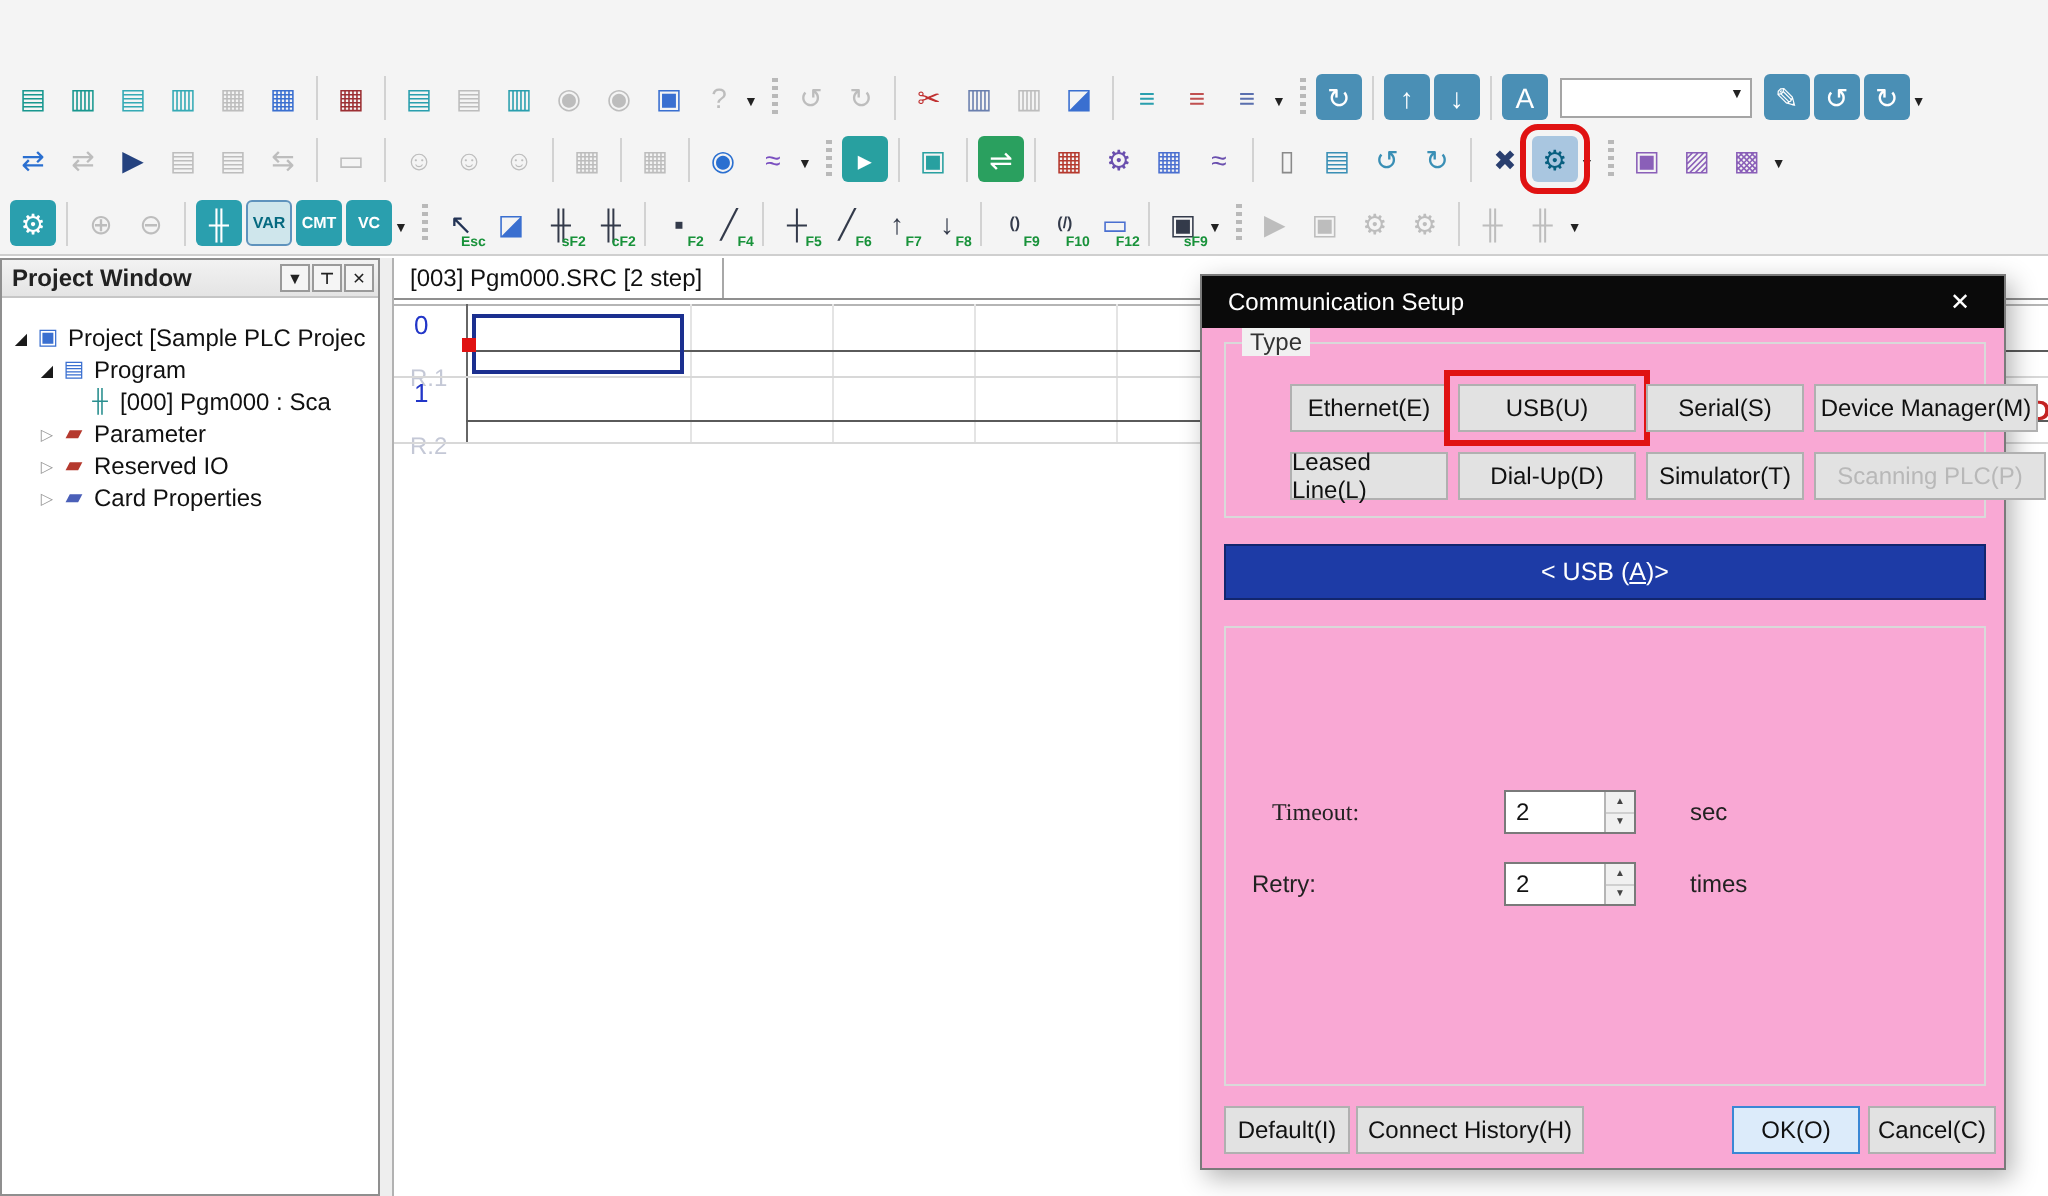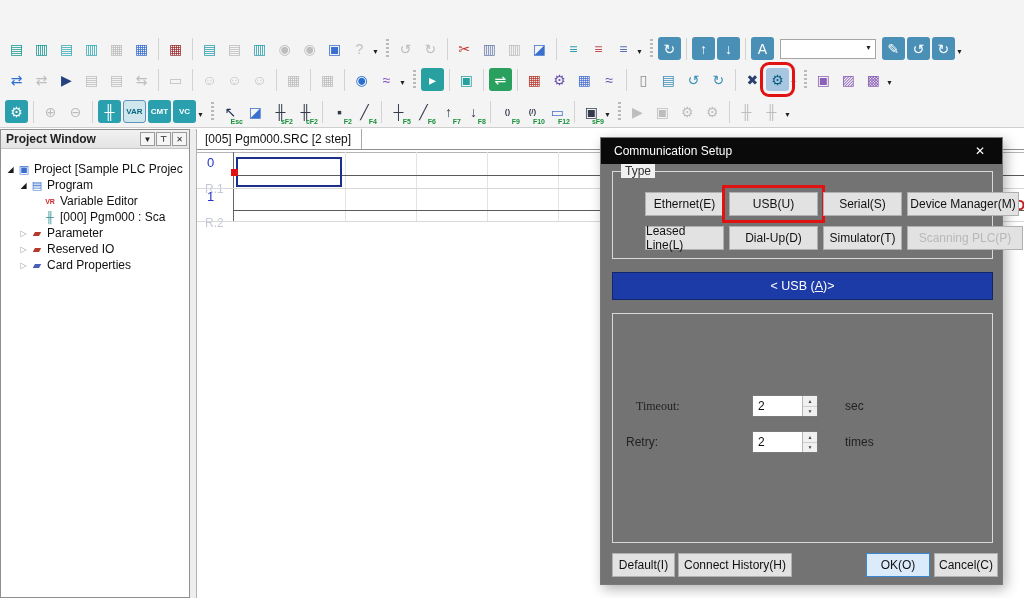--- a/index.html
+++ b/index.html
@@ -49,21 +49,21 @@
   .rlab { position:absolute; font-size:12px; color:#c4c8d6;margin-top:10px; }
   .hline { position:absolute; height:1px; background:#5a5a5a; }
   .hline.light { background:#d8d8d8; }
   .vline { position:absolute; width:1px; background:#666; }
   .vline.faint { background:#e4e4e4; }
   .selrect { position:absolute; border:2px solid #1b2f8f; background:transparent; }
   .reddot { position:absolute; width:7px; height:7px; background:#e01212; }
   .endfrag { position:absolute; left:1005px; top:197px; font-size:14px; font-weight:bold; color:#c42222; z-index:1; }
 
   
-  .dlg { position:absolute; left:600px; top:137px; width:403px; height:448px; background:#737373; border:1px solid #7a7a7a; box-shadow:3px 4px 12px rgba(0,0,0,.3); z-index:5; }
+  .dlg { position:absolute; left:600px; top:137px; width:403px; height:448px; background:#f9a8d4; border:1px solid #7a7a7a; box-shadow:3px 4px 12px rgba(0,0,0,.3); z-index:5; }
   .dtitle { height:26px; background:#0a0a0a; color:#fff; display:flex; align-items:center; font-size:12px; padding:0 13px; }
   .dclose { margin-left:auto; font-size:12px; color:#fff; padding:2px 4px; }
   .grp { position:absolute; border:1px solid #d9d9d9; }
   .grplbl { position:absolute; top:-8px; left:8px; background:#f1f1f1; padding:0 4px; font-size:12px; color:#333; }
   .typebox { left:11px; top:33px; width:381px; height:88px; }
   .trowbtns { position:absolute; left:5px; display:flex; gap:5px;padding-left:27px; }
   .btn { height:24px; background:#e2e2e2; border:1px solid #b0b0b0; font-size:12px; font-family:inherit; display:flex; align-items:center; justify-content:center; color:#111; }
   .btn.dis { color:#b8b8b8; }
   .btn.redout { outline:3px solid #e01212; outline-offset:4px; }
   .usbbar { position:absolute; left:11px; top:134px; width:381px; height:28px; background:#1d3ba6; border:1px solid #12266e; color:#fff; font-size:12.5px; display:flex; align-items:center; justify-content:center; }
@@ -400,21 +400,21 @@
       </span>
       <span class="ticon d">
         <span class="g">╫</span>
       </span>
       <span class="caret">▼</span>
     </div>
 </div>
 
 <div class="ed">
   <div class="tabbar">
-    <span class="tab">[005] Pgm000.SRC [2 step]</span>
+    <span class="tab">[003] Pgm000.SRC [2 step]</span>
   </div>
   <div class="lad">
     <div class="hline light" style="left:0;right:0;top:1px;background:#b5b5b5;"></div>
     <span class="rnum" style="left:10px;top:4px;">0</span>
     <span class="rlab" style="left:8px;top:21px;">R.1</span>
     <span class="rnum" style="left:10px;top:38px;">1</span>
     <span class="rlab" style="left:8px;top:55px;">R.2</span>
     <div class="vline" style="left:36px;top:1px;height:69px;"></div>
     <div class="vline faint" style="left:148px;top:1px;height:69px;"></div>
     <div class="vline faint" style="left:219px;top:1px;height:69px;"></div>
@@ -446,25 +446,20 @@
         <span class="ticn" style="color: rgb(58, 111, 208);">▣</span>
         <span>Project [Sample PLC Projec</span>
       </div>
       <div class="trow" style="padding-left: 17px;">
         <span class="arr open">◢</span>
         <span class="ticn" style="color: rgb(58, 111, 208);">▤</span>
         <span>Program</span>
       </div>
       <div class="trow" style="padding-left: 30px;">
         <span class="arr "></span>
-        <span class="ticn small" style="color: rgb(208, 37, 37);">VR</span>
-        <span>Variable Editor</span>
-      </div>
-      <div class="trow" style="padding-left: 30px;">
-        <span class="arr "></span>
         <span class="ticn" style="color: rgb(42, 143, 143);">╫</span>
         <span>[000] Pgm000 : Sca</span>
       </div>
       <div class="trow" style="padding-left: 17px;">
         <span class="arr closed">▷</span>
         <span class="ticn" style="color: rgb(181, 57, 46);">▰</span>
         <span>Parameter</span>
       </div>
       <div class="trow" style="padding-left: 17px;">
         <span class="arr closed">▷</span>

